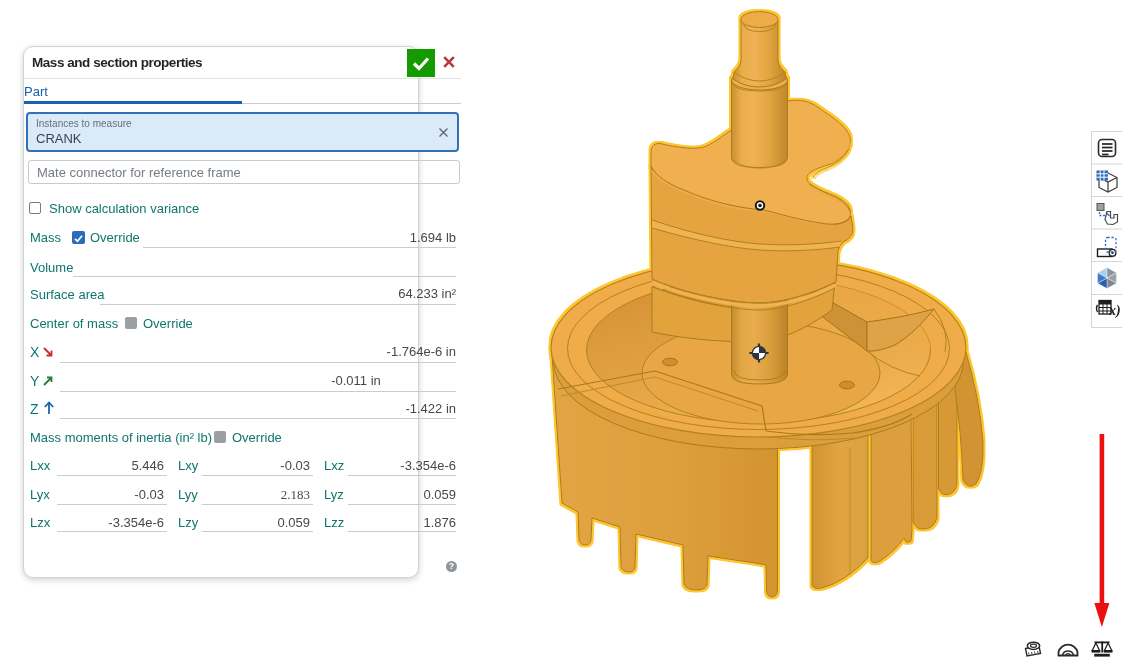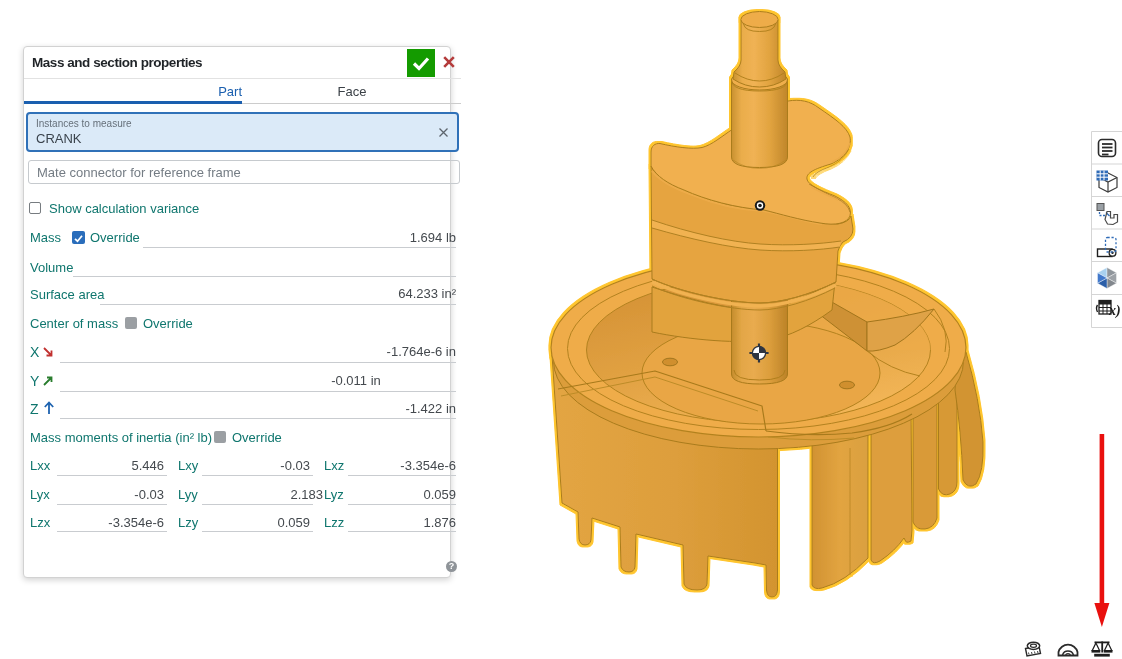--- a/index.html
+++ b/index.html
@@ -1,19 +1,19 @@
 <!DOCTYPE html>
 <html><head>
 <meta charset="utf-8">
 <style>
   html,body{margin:0;padding:0;width:1122px;height:659px;background:#fff;overflow:hidden;
     font-family:"Liberation Sans",sans-serif;}
   .abs{position:absolute;}
-  #panel{position:absolute;left:23px;top:46px;width:428px;height:532px;background:#fff;
-    border:1px solid #d2d2d2;border-radius:4px;box-shadow:0 2px 6px rgba(0,0,0,.18);box-sizing:border-box;}
+  #panel{position:absolute;left:23px;top:46px;width:396px;height:532px;background:#fff;
+    border:1px solid #d2d2d2;border-radius:10px;box-shadow:0 2px 6px rgba(0,0,0,.18);box-sizing:border-box;}
   .ptxt{position:absolute;font-size:13px;color:#0f766e;white-space:nowrap;}
   .pval{position:absolute;font-size:13px;color:#44494e;white-space:nowrap;text-align:right;}
   .uline{position:absolute;border-bottom:1px solid #c9ccd0;height:0;}
   .cb{position:absolute;width:12px;height:12px;border:1px solid #777c80;border-radius:2px;background:#fff;box-sizing:border-box;}
   .cbgray{position:absolute;width:12px;height:12px;border-radius:2px;background:#9b9fa3;box-sizing:border-box;}
   .cbblue{position:absolute;width:13px;height:13px;border-radius:2px;background:#2a6dbb;box-sizing:border-box;}
 </style>
 </head>
 <body>
 <div id="panel">
@@ -24,22 +24,21 @@
         <path d="M7 14.5 L12 19.5 L21 9.5" stroke="#fff" stroke-width="3.2" fill="none"></path>
       </svg>
   </div>
   <div class="abs" style="left:418px;top:8px;width:14px;height:14px;">
     <svg width="14" height="14" viewBox="0 0 14 14">
         <path d="M2.2 2.2 L11.8 11.8 M11.8 2.2 L2.2 11.8" stroke="#b43b3b" stroke-width="2.6"></path>
       </svg>
   </div>
   <div class="abs" style="left:0;top:31px;width:437px;border-top:1px solid #e2e2e2;"></div>
 
-  <div class="ptxt" style="left:0;top:37px;width:218px;text-align:right;color:#1a5faf;">Part</div>
-  <div class="ptxt" style="left:219px;top:37px;width:218px;text-align:center;color:#3b4147;">Face</div>
+  <div class="ptxt" style="left:0;top:37px;width:218px;text-align:left;color:#1a5faf;">Part</div>
   <div class="abs" style="left:0;top:56px;width:437px;border-top:1px solid #ccc;"></div>
   <div class="abs" style="left:0;top:54px;width:218px;height:3px;background:#1a5faf;"></div>
 
   <div class="abs" style="left:2px;top:65px;width:433px;height:40px;background:#dbeaf8;border:2px solid #3071b8;border-radius:4px;box-sizing:border-box;">
     <div class="abs" style="left:8px;top:4px;font-size:10px;color:#66707a;">Instances to measure</div>
     <div class="abs" style="left:8px;top:17px;font-size:13px;color:#3a434c;">CRANK</div>
     <svg class="abs" style="right:8px;top:13px;" width="11" height="11" viewBox="0 0 11 11">
         <path d="M1.5 1.5 L9.5 9.5 M9.5 1.5 L1.5 9.5" stroke="#5d656d" stroke-width="1.3"></path>
       </svg>
   </div>
@@ -103,21 +102,21 @@
   <div class="pval" style="left:189px;top:411px;width:97px;">-0.03</div>
   <div class="ptxt" style="left:300px;top:411px;">Lxz</div>
   <div class="uline" style="left:324px;top:428px;width:108px;"></div>
   <div class="pval" style="left:335px;top:411px;width:97px;">-3.354e-6</div>
 
   <div class="ptxt" style="left:6px;top:440px;">Lyx</div>
   <div class="uline" style="left:33px;top:457px;width:110px;"></div>
   <div class="pval" style="left:43px;top:440px;width:97px;">-0.03</div>
   <div class="ptxt" style="left:154px;top:440px;">Lyy</div>
   <div class="uline" style="left:178px;top:457px;width:111px;"></div>
-  <div class="pval" style="left:202px;top:440px;width:97px;">2.183</div>
+  <div class="pval" style="left:189px;top:440px;width:97px;font-family:Liberation Serif, serif;">2.183</div>
   <div class="ptxt" style="left:300px;top:440px;">Lyz</div>
   <div class="uline" style="left:324px;top:457px;width:108px;"></div>
   <div class="pval" style="left:335px;top:440px;width:97px;">0.059</div>
 
   <div class="ptxt" style="left:6px;top:468px;">Lzx</div>
   <div class="uline" style="left:33px;top:484px;width:110px;"></div>
   <div class="pval" style="left:43px;top:468px;width:97px;">-3.354e-6</div>
   <div class="ptxt" style="left:154px;top:468px;">Lzy</div>
   <div class="uline" style="left:178px;top:484px;width:111px;"></div>
   <div class="pval" style="left:189px;top:468px;width:97px;">0.059</div>

